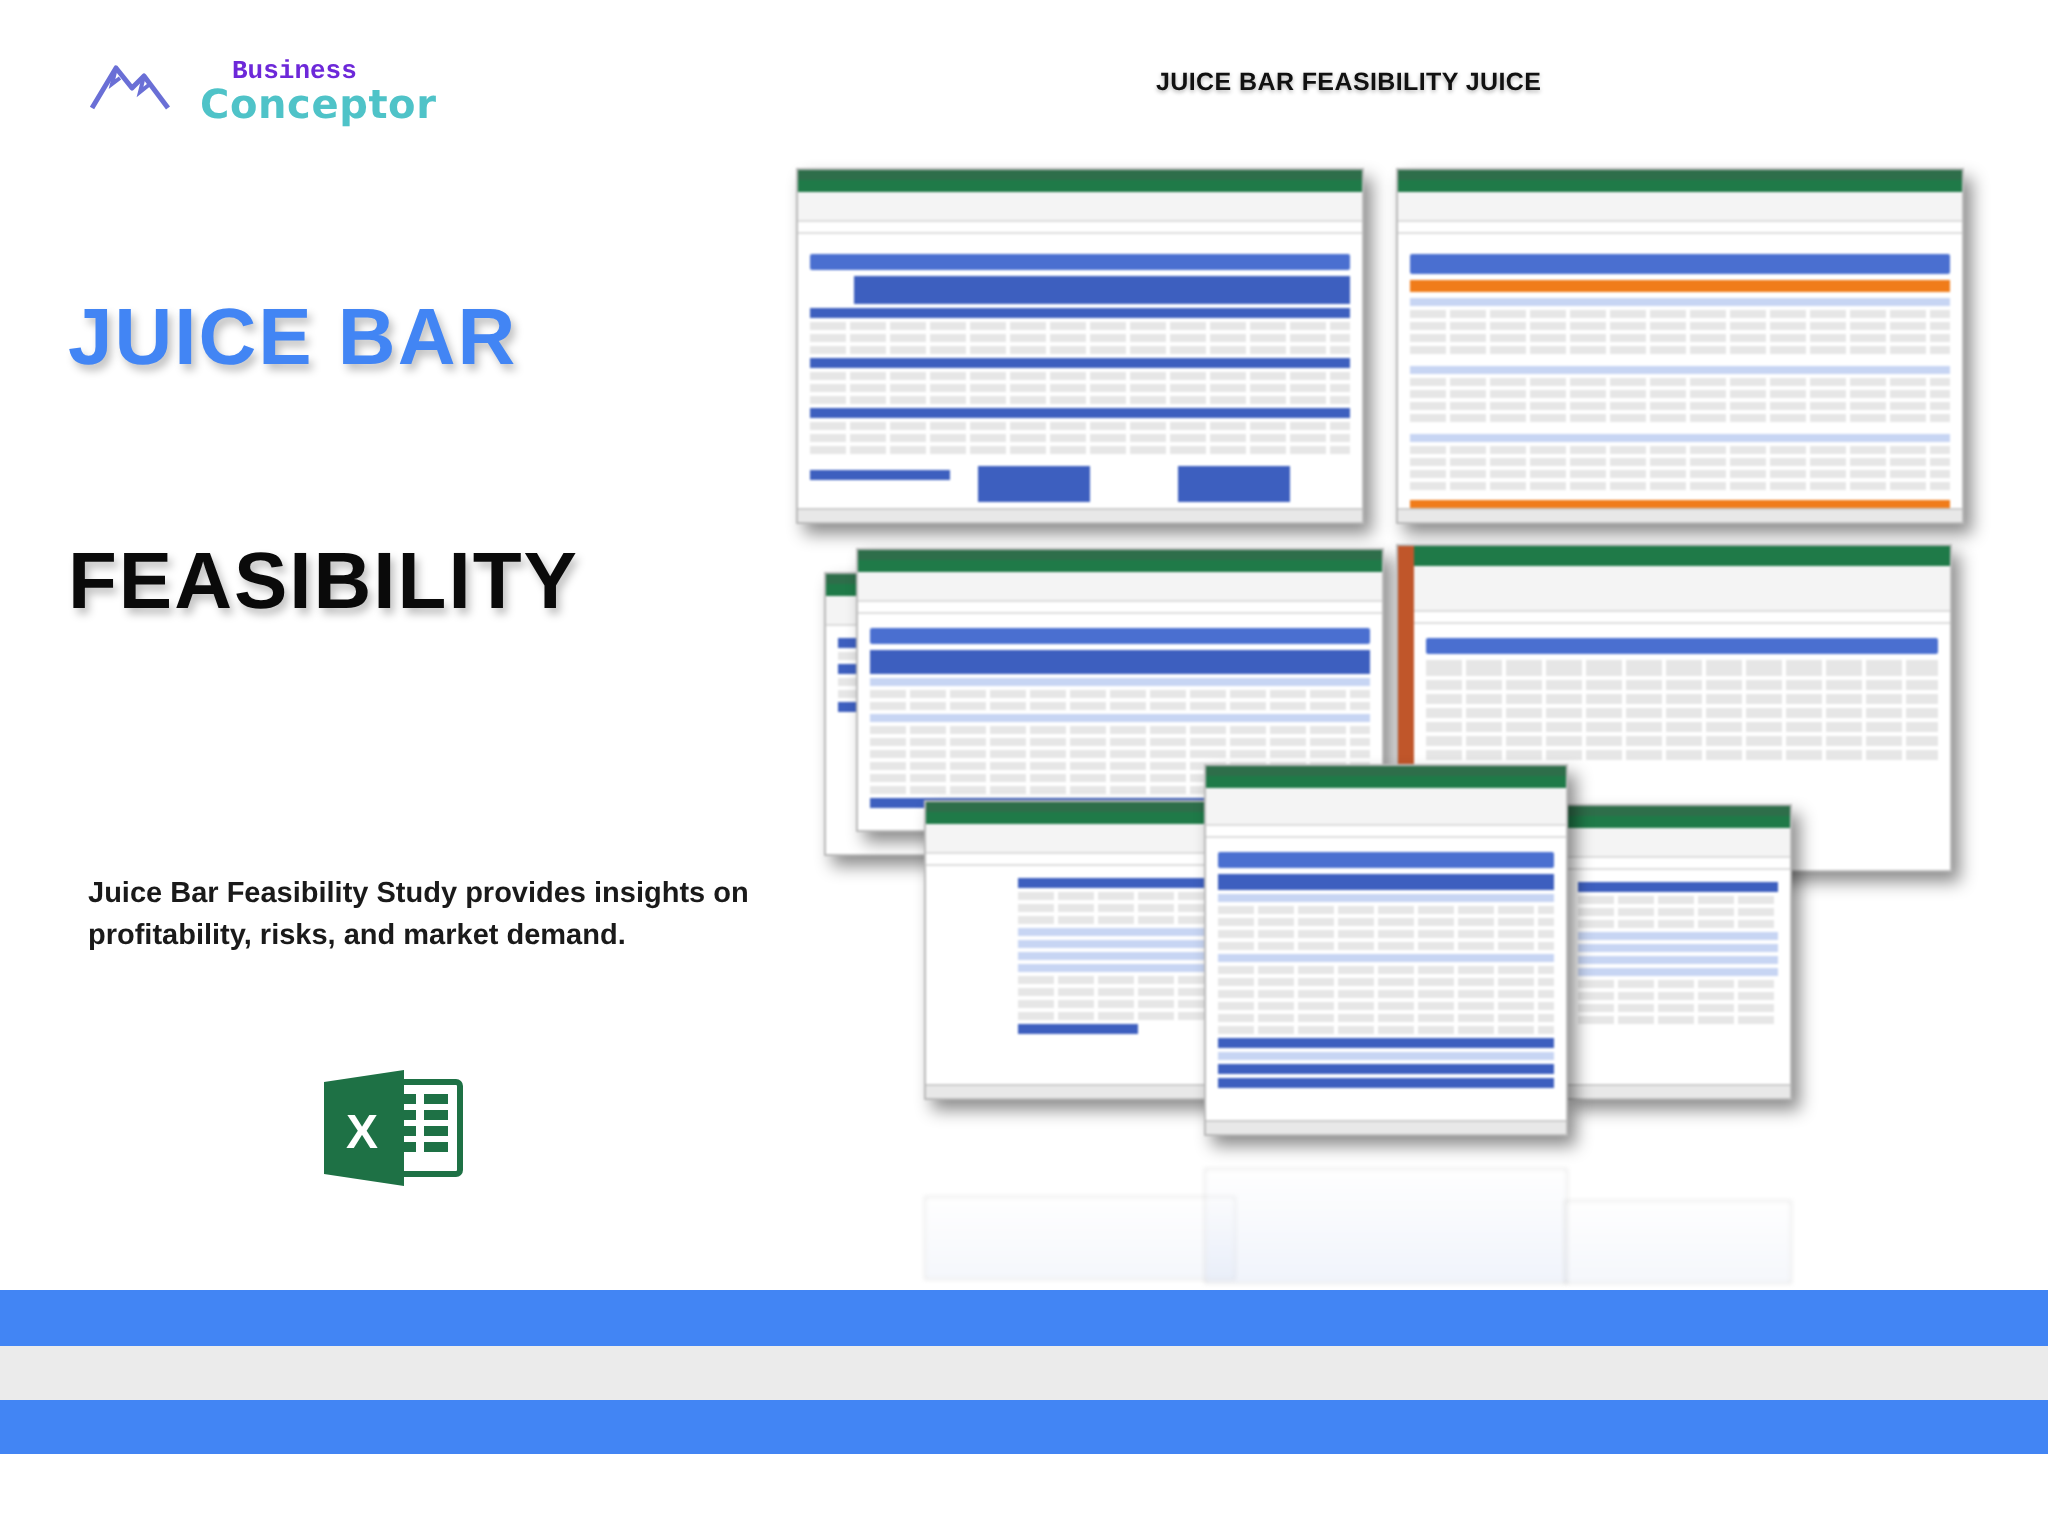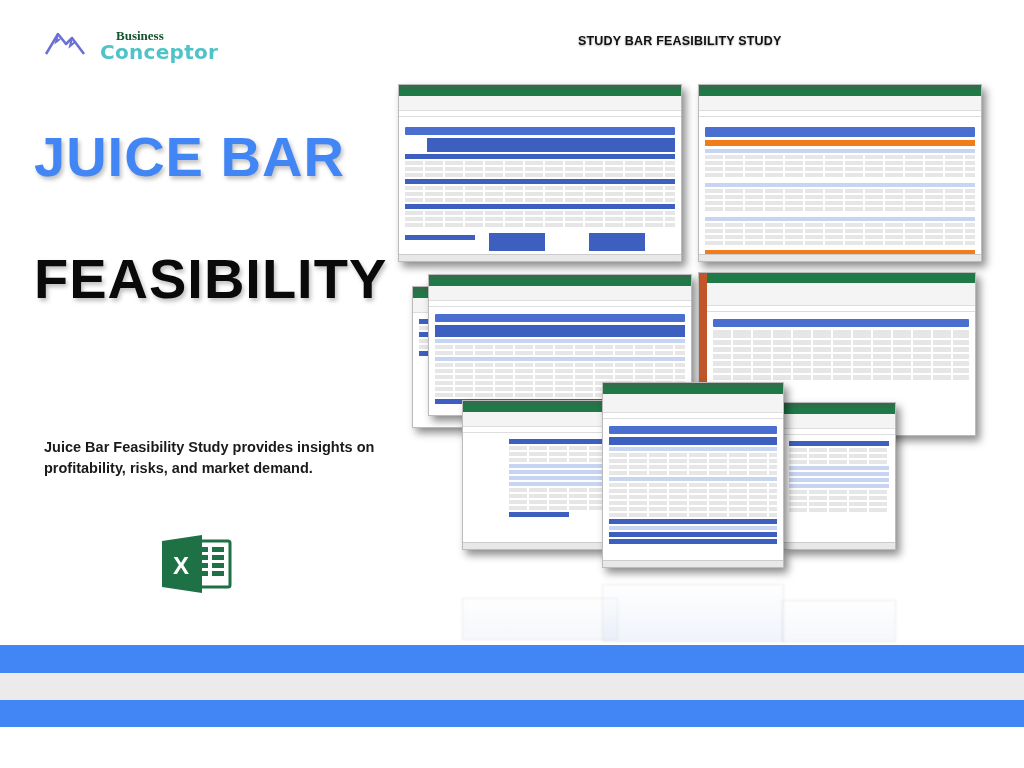--- a/index.html
+++ b/index.html
@@ -1,22 +1,22 @@
 <!DOCTYPE html>
 <html><head>
 <meta charset="utf-8">
 <style>
   html, body { margin:0; padding:0; }
   body { width:1024px; height:768px; background:#ffffff; position:relative; overflow:hidden; font-family:"Liberation Sans", sans-serif; }
   .logo { position:absolute; left:44px; top:26px; width:160px; height:36px; }
   .logo svg { position:absolute; left:0; top:2px; }
-  .logo-business { position:absolute; left:72px; top:2px; font-size:13px; font-weight:bold; color:#14532d; font-family:Liberation Serif, serif; }
+  .logo-business { position:absolute; left:72px; top:2px; font-size:13px; font-weight:bold; color:#6d28d9; font-family:Liberation Mono, monospace; }
   .logo-conceptor { position:absolute; left:56px; top:14px; font-size:20px; font-weight:bold; color:#4fc3c8; font-family:"DejaVu Sans", sans-serif; letter-spacing:0.3px; }
   .top-title { position:absolute; left:578px; top:34px; font-size:12.5px; font-weight:bold; color:#111; letter-spacing:0.2px; text-shadow:0 1px 2px rgba(0,0,0,0.3); }
-  .hero { position:absolute; left:34px; top:120px; font-weight:bold; font-size:56px; line-height:74px; letter-spacing:1px; text-shadow:2px 3px 4px rgba(0,0,0,0.25); }
+  .hero { position:absolute; left:34px; top:132px; font-weight:bold; font-size:40px; line-height:74px; letter-spacing:1px; text-shadow:2px 3px 4px rgba(0,0,0,0.25); }
   .hero .l1 { color:#4285f4; }
   .hero .l2, .hero .l3 { color:#0a0a0a;margin-top:48px; }
   .desc { position:absolute; left:44px; top:437px; width:340px; font-size:14.5px; font-weight:bold; line-height:21px; color:#1a1a1a; }
   .excel { position:absolute; left:160px; top:533px; width:76px; height:62px; }
 
   
   .win { position:absolute; background:#fff; border:1px solid #bbb; box-shadow:4px 5px 8px rgba(0,0,0,0.45); overflow:hidden; filter:blur(0.6px); }
   .win .menubar { height:5px; background:#2e6e4a; }
   .win .ribbon { height:6px; background:#1f7a48; }
   .win .tools { height:14px; background:#f4f4f4; border-bottom:1px solid #ddd; }
@@ -42,21 +42,21 @@
 <div class="logo">
   <svg width="60" height="30" viewBox="0 0 60 30">
     <polyline points="2,26 14,6 22,16 28,10 40,26" fill="none" stroke="#6a6fd6" stroke-width="2.5" stroke-linejoin="round"></polyline>
     <polyline points="14,6 12,14 16,11" fill="none" stroke="#6a6fd6" stroke-width="2"></polyline>
     <polyline points="28,10 26,18 31,14" fill="none" stroke="#6a6fd6" stroke-width="2"></polyline>
   </svg>
   <span class="logo-business">Business</span>
   <span class="logo-conceptor">Conceptor</span>
 </div>
 
-<div class="top-title">STUDY BAR FEASIBILITY STUDY</div>
+<div class="top-title">JUICE BAR FEASIBILITY JUICE</div>
 
 <div class="hero">
   <div class="l1">JUICE BAR</div>
   <div class="l2">FEASIBILITY</div>
 </div>
 
 <div class="desc">Juice Bar Feasibility Study provides insights on profitability, risks, and market demand.</div>
 
 <div class="excel">
   <svg width="76" height="62" viewBox="0 0 76 62">

